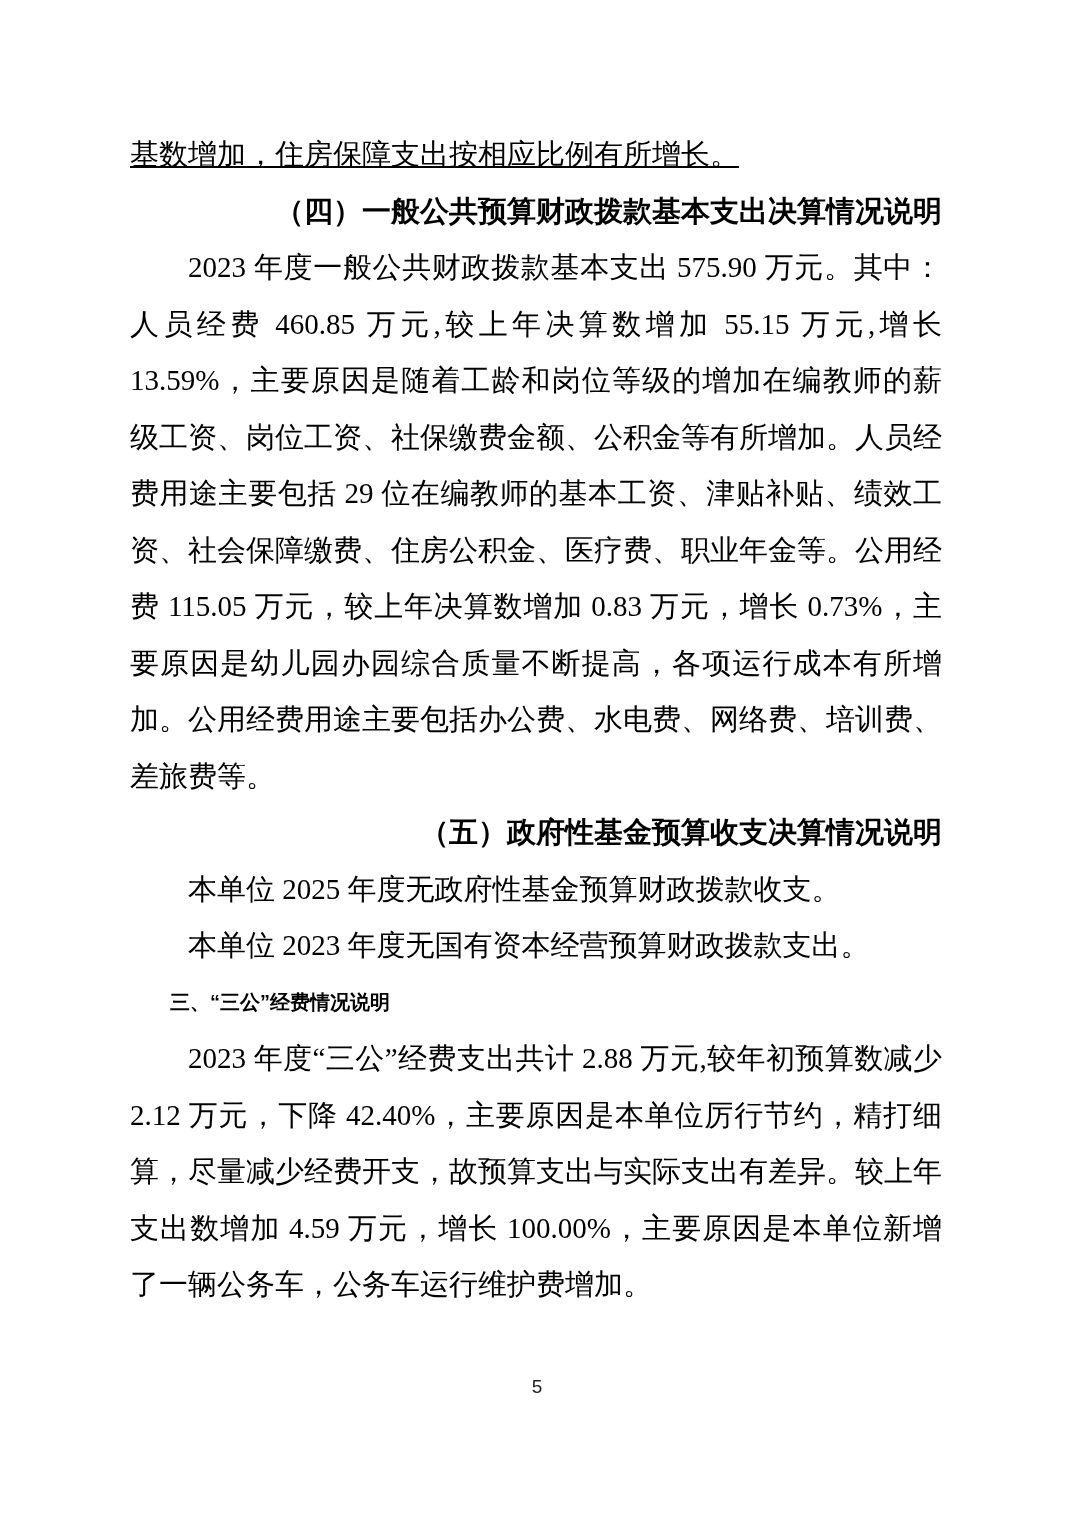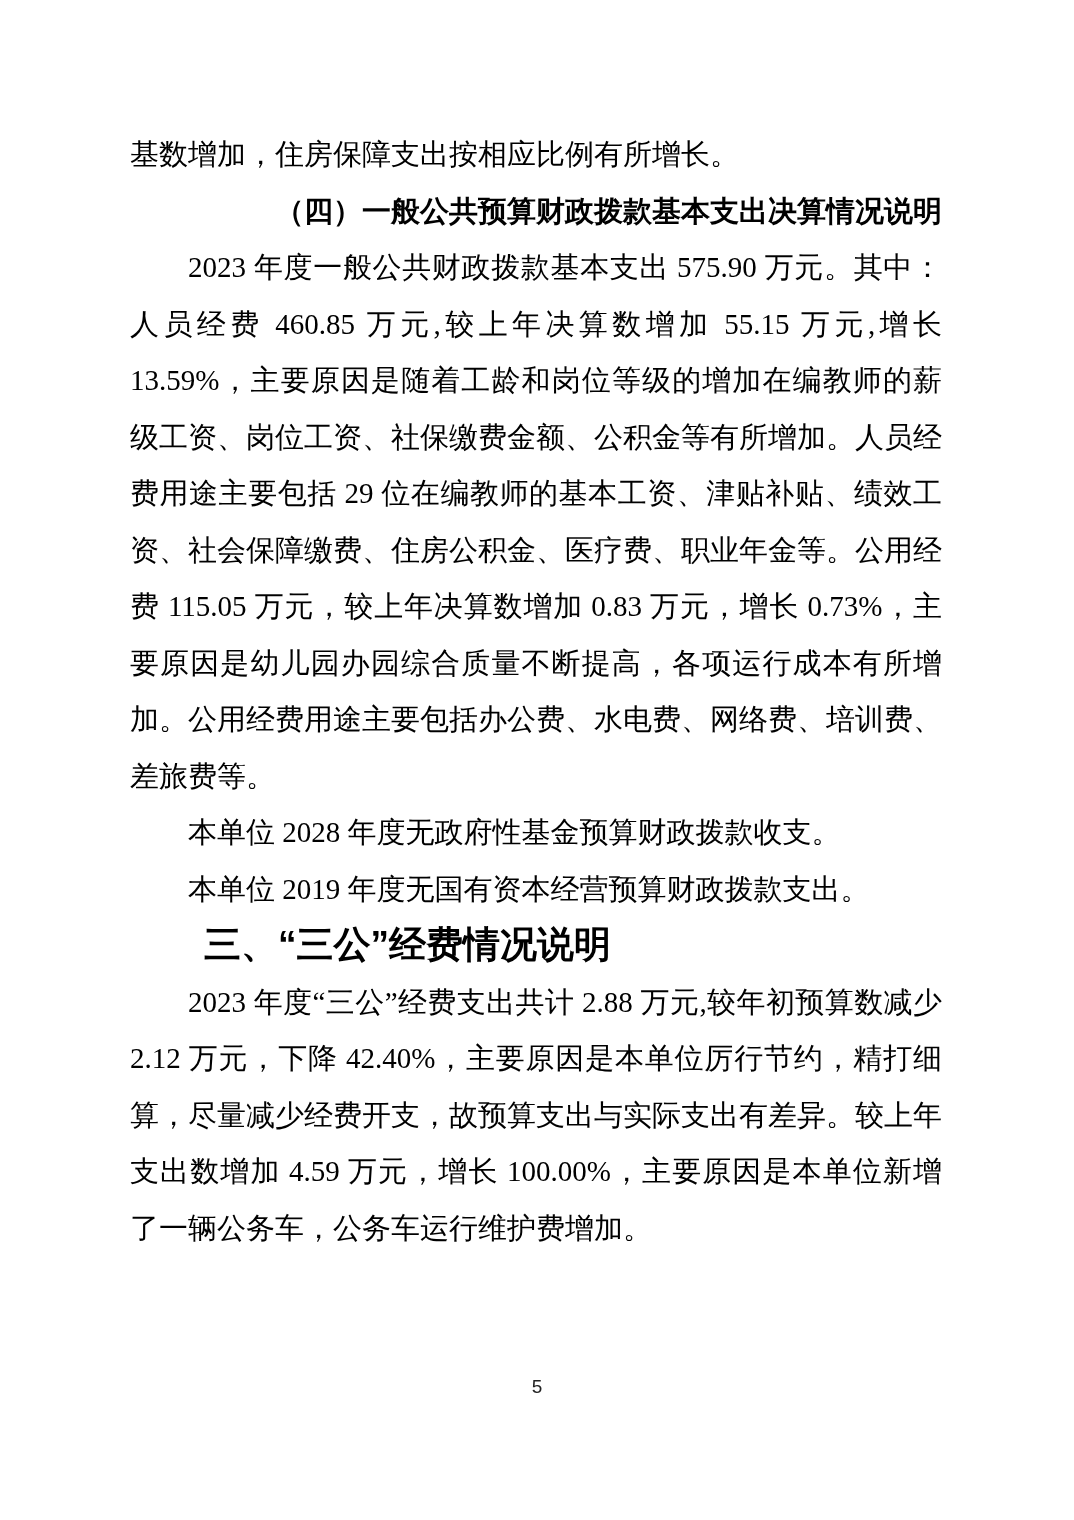--- a/index.html
+++ b/index.html
@@ -30,31 +30,32 @@
   }
   .body-par {
     font-family: "Liberation Serif", serif;
     font-weight: normal;
     text-align: justify;
     text-justify: inter-ideograph;
     text-indent: 2em;
   }
   .body-par.continuation {
     text-indent: 0;
+    text-decoration: underline;
   }
   .kai-heading {
     font-family: "Liberation Serif", serif;
     font-weight: bold;
     text-indent: 2em;
     text-align: right;
   }
   .hei-heading {
     font-family: "Liberation Sans", sans-serif;
     font-weight: bold;
-    font-size: 37px;
+    font-size: 20px;
     text-indent: 2em;
     text-align: left;
   }
   .page-number {
     position: absolute;
     top: 1376px;
     left: 0;
     width: 100%;
     text-align: center;
     font-size: 19px;
@@ -67,25 +68,26 @@
 
 <div class="page">
   <div class="content">
 
     <p class="body-par continuation">基数增加，住房保障支出按相应比例有所增长。</p>
 
     <h3 class="kai-heading">（四）一般公共预算财政拨款基本支出决算情况说明</h3>
 
     <p class="body-par">2023 年度一般公共财政拨款基本支出 575.90 万元。其中：人员经费 460.85 万元,较上年决算数增加 55.15 万元,增长 13.59%，主要原因是随着工龄和岗位等级的增加在编教师的薪级工资、岗位工资、社保缴费金额、公积金等有所增加。人员经费用途主要包括 29 位在编教师的基本工资、津贴补贴、绩效工资、社会保障缴费、住房公积金、医疗费、职业年金等。公用经费 115.05 万元，较上年决算数增加 0.83 万元，增长 0.73%，主要原因是幼儿园办园综合质量不断提高，各项运行成本有所增加。公用经费用途主要包括办公费、水电费、网络费、培训费、差旅费等。</p>
 
+    <h3 class="kai-heading">（五）政府性基金预算收支决算情况说明</h3>
 
-    <p class="body-par">本单位 2028 年度无政府性基金预算财政拨款收支。</p>
+    <p class="body-par">本单位 2025 年度无政府性基金预算财政拨款收支。</p>
 
 
-    <p class="body-par">本单位 2019 年度无国有资本经营预算财政拨款支出。</p>
+    <p class="body-par">本单位 2023 年度无国有资本经营预算财政拨款支出。</p>
 
     <h2 class="hei-heading">三、“三公”经费情况说明</h2>
 
 
     <p class="body-par">2023 年度“三公”经费支出共计 2.88 万元,较年初预算数减少 2.12 万元，下降 42.40%，主要原因是本单位厉行节约，精打细算，尽量减少经费开支，故预算支出与实际支出有差异。较上年支出数增加 4.59 万元，增长 100.00%，主要原因是本单位新增了一辆公务车，公务车运行维护费增加。</p>
 
   </div>
 
   <div class="page-number">5</div>
 </div>

